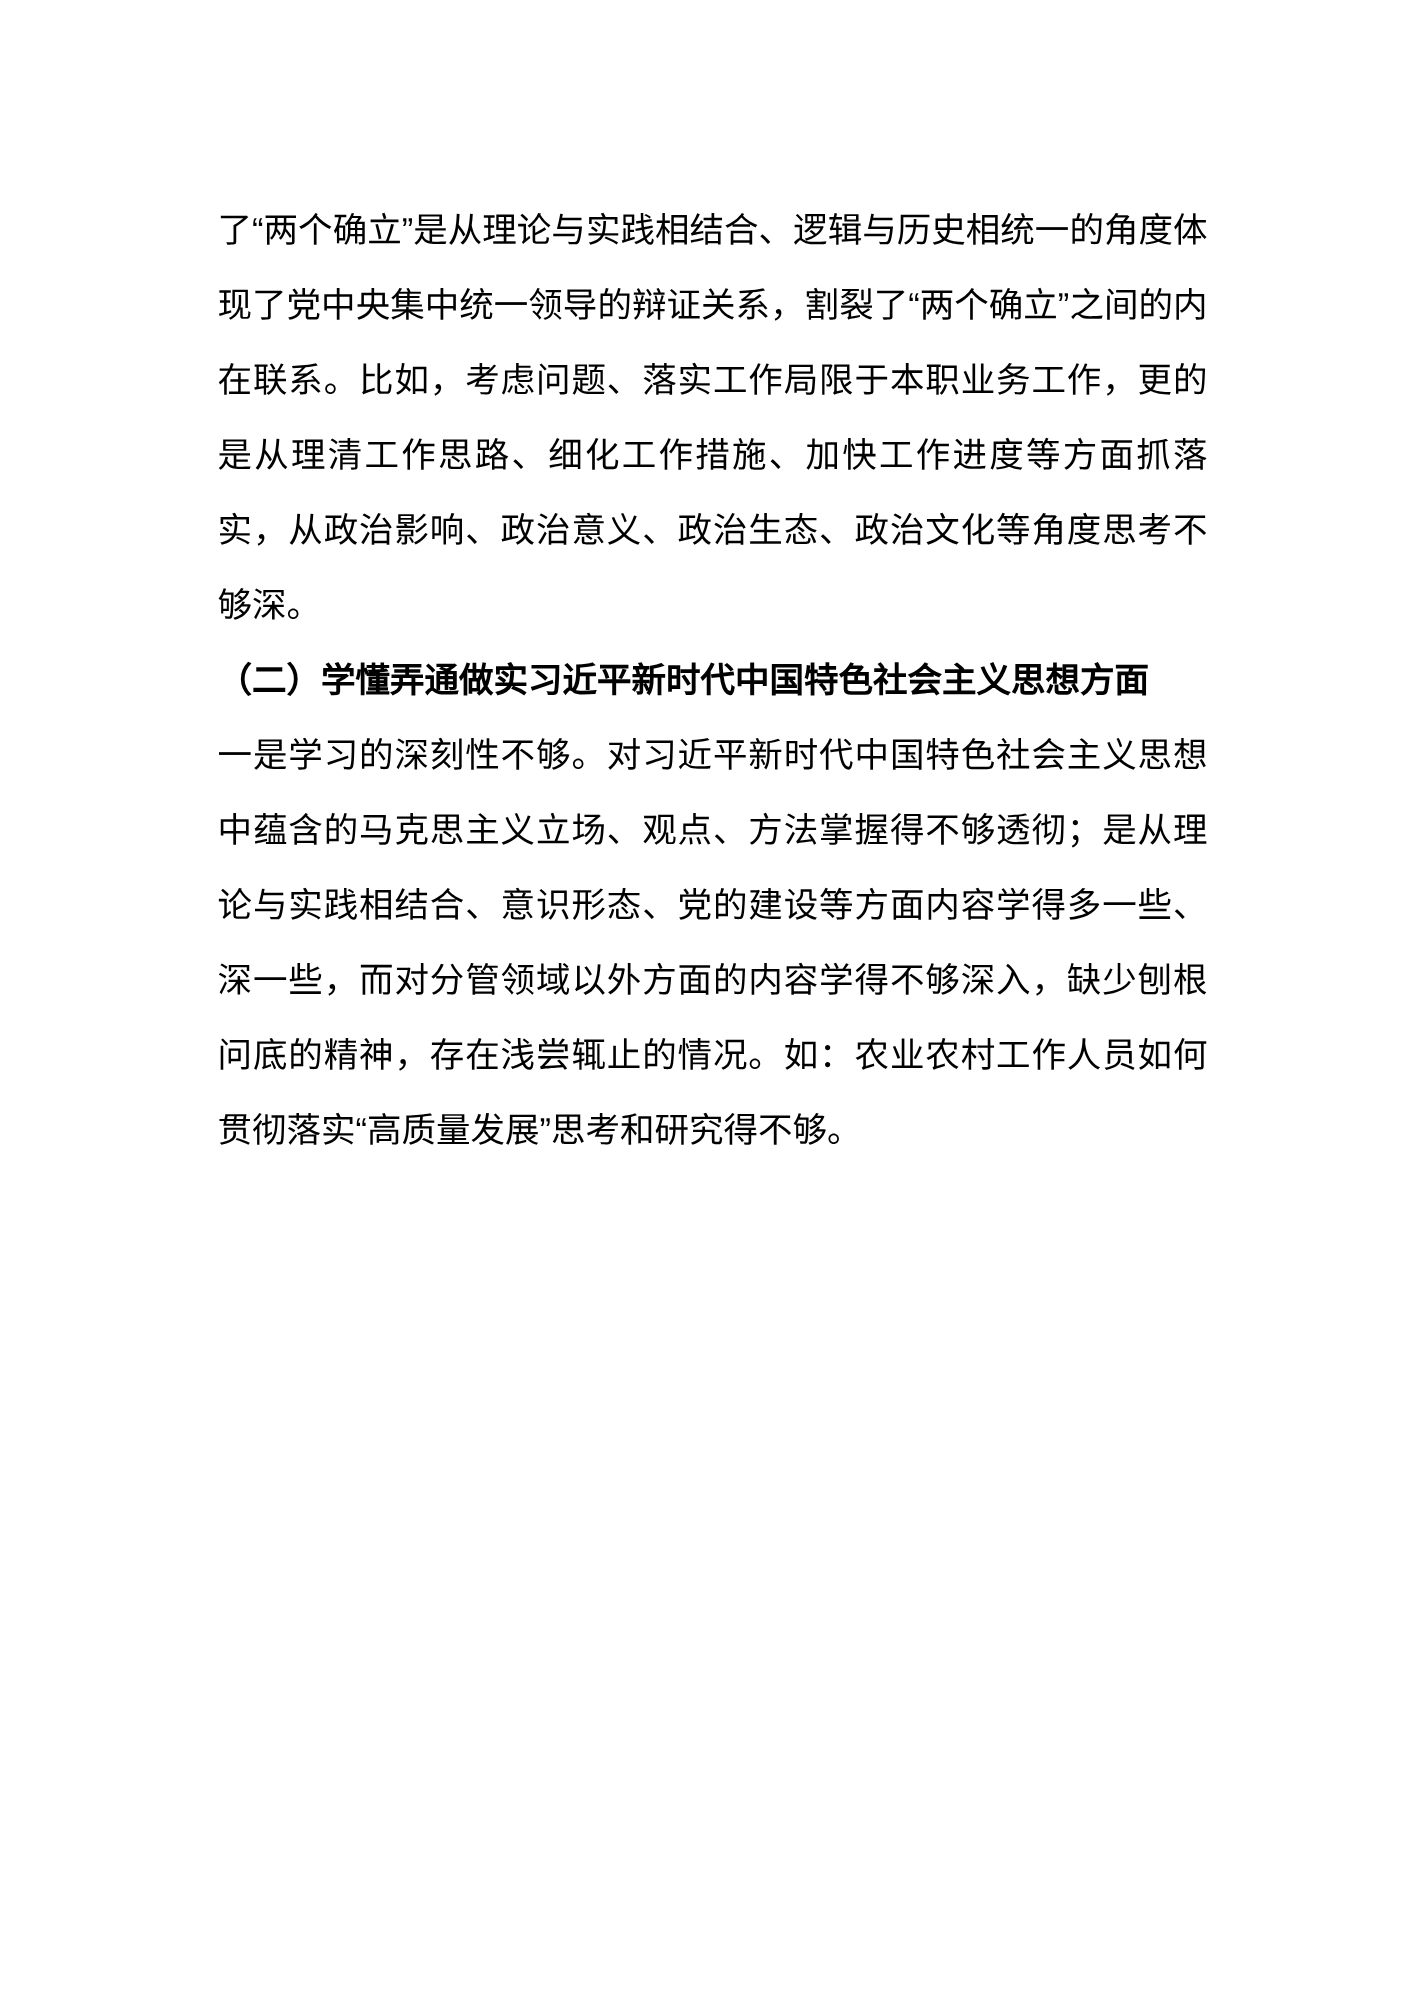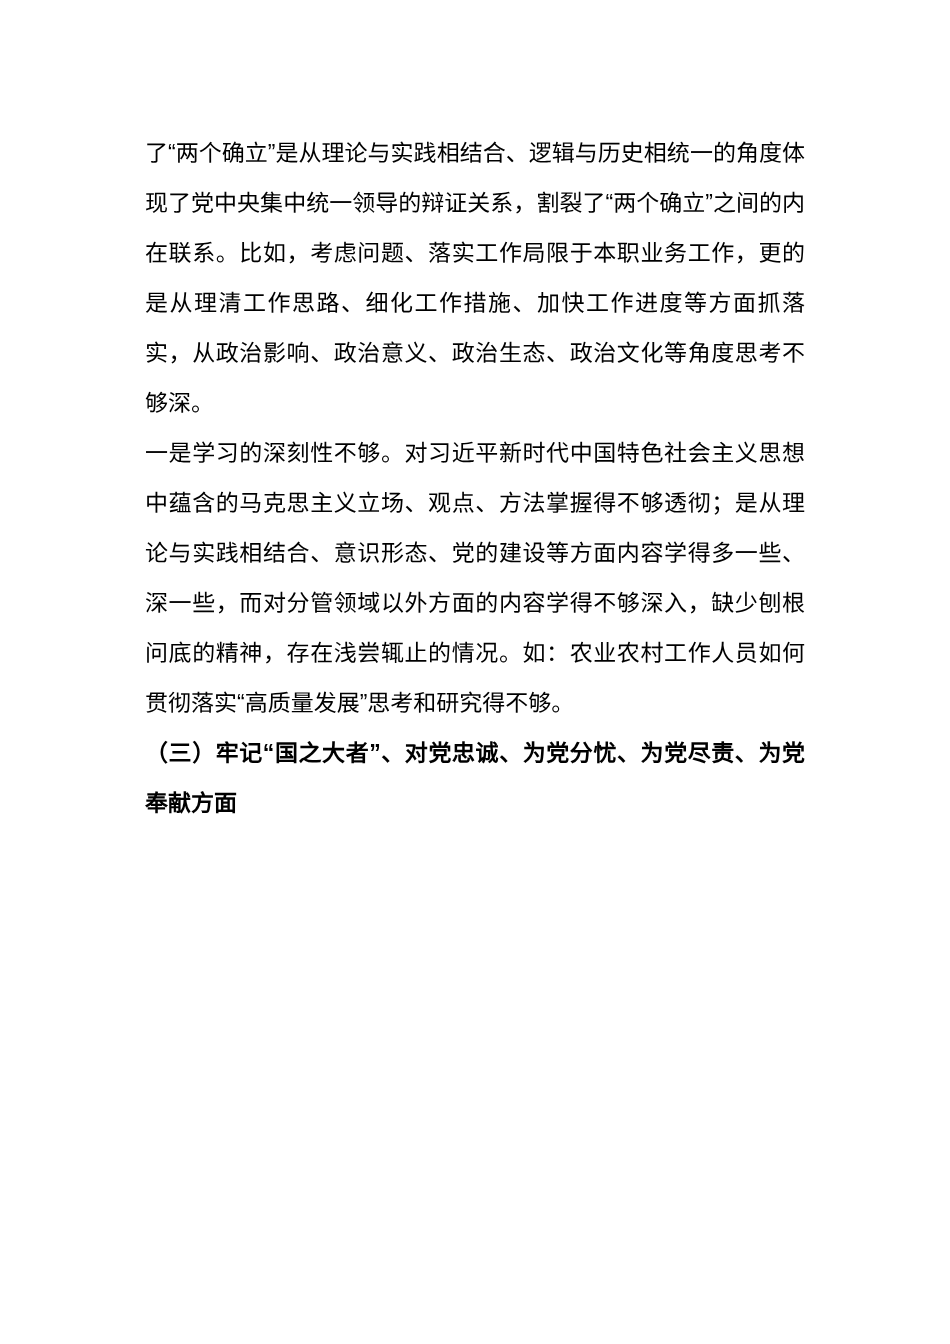--- a/index.html
+++ b/index.html
@@ -37,16 +37,16 @@
   .body {
     font-weight: normal;
   }
 </style>
 </head>
 <body>
 
 <div class="page" style="background: rgb(255, 255, 255); color: rgb(0, 0, 0);">
   <div class="content">
       <p class="block body">了“两个确立”是从理论与实践相结合、逻辑与历史相统一的角度体现了党中央集中统一领导的辩证关系，割裂了“两个确立”之间的内在联系。比如，考虑问题、落实工作局限于本职业务工作，更的是从理清工作思路、细化工作措施、加快工作进度等方面抓落实，从政治影响、政治意义、政治生态、政治文化等角度思考不够深。</p>
+      <p class="block heading">（二）学懂弄通做实习近平新时代中国特色社会主义思想方面</p>
       <p class="block body">一是学习的深刻性不够。对习近平新时代中国特色社会主义思想中蕴含的马克思主义立场、观点、方法掌握得不够透彻；是从理论与实践相结合、意识形态、党的建设等方面内容学得多一些、深一些，而对分管领域以外方面的内容学得不够深入，缺少刨根问底的精神，存在浅尝辄止的情况。如：农业农村工作人员如何贯彻落实“高质量发展”思考和研究得不够。</p>
-      <p class="block heading">（三）牢记“国之大者”、对党忠诚、为党分忧、为党尽责、为党奉献方面</p>
     </div>
 </div>
 
 </body></html>

